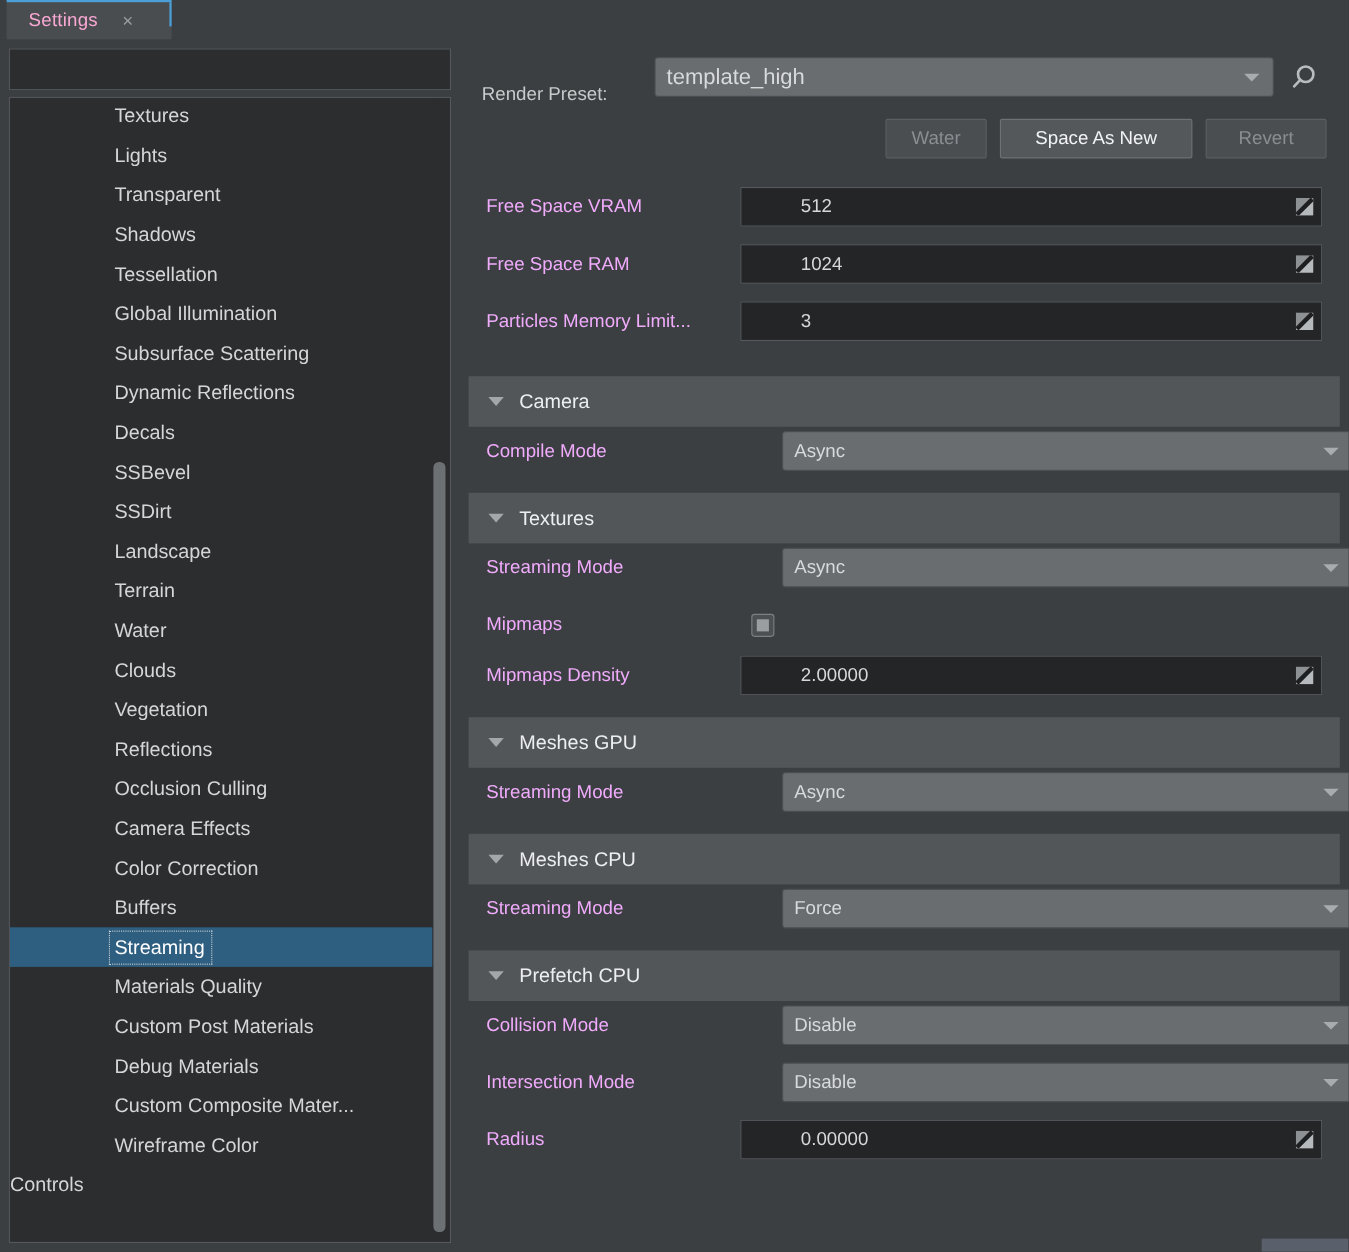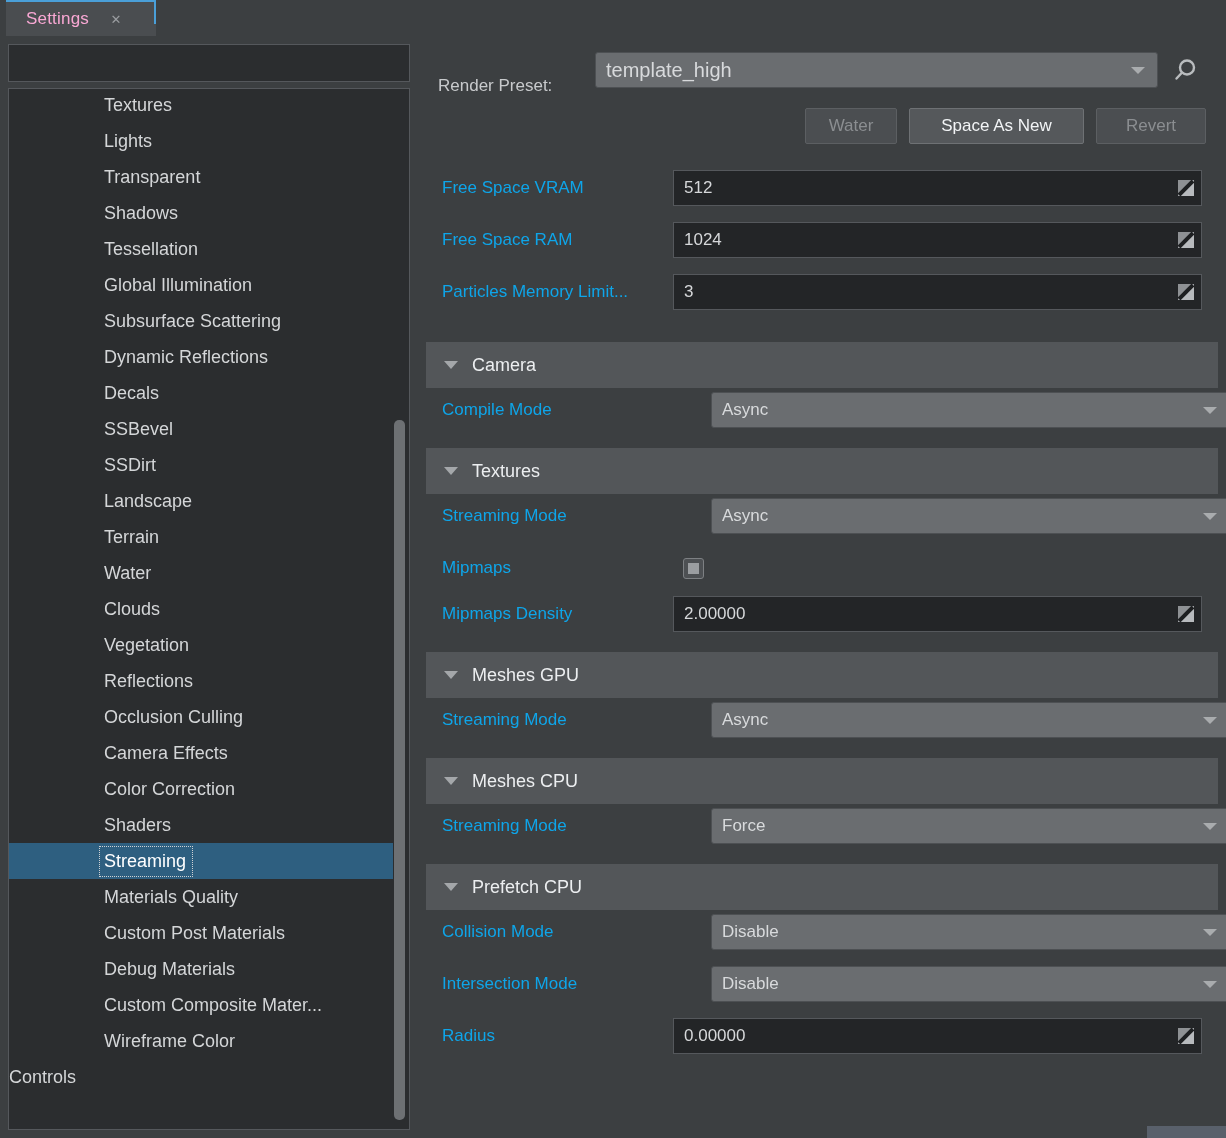--- a/index.html
+++ b/index.html
@@ -101,26 +101,26 @@
   }
   .btn.enabled{background:#55585b;border-color:#6e7174;color:#f2f4f6;}
   #btn-save{left:387px;width:92px;}
   #btn-saveasnew{left:491px;width:175px;}
   #btn-revert{left:678px;width:110px;}
 
   
   .prop-row{position:absolute;left:0;width:808px;height:44px;}
   .prop-label{
     position:absolute;left:24px;top:50%;transform:translateY(-50%);
-    font-size:17px;color:#0ea5e9;white-space:nowrap;
+    font-size:17px;color:#f0abfc;white-space:nowrap;
   }
   .field-num{
     position:absolute;left:255px;top:4px;width:529px;height:36px;
     background:#232527;border:1px solid #55585c;box-sizing:border-box;
-    display:flex;align-items:center;
+    display:flex;align-items:center;padding-left:44px;
   }
   .field-num .val{margin-left:10px;font-size:17px;color:#d6d8da;}
   .grip{
     position:absolute;right:7px;top:50%;margin-top:-8px;width:16px;height:16px;
   }
   .field-select{
     position:absolute;left:265px;top:4px;width:519px;height:36px;
     background:#6a6d70;border:1px solid #4d5053;border-radius:3px;
     box-sizing:border-box;display:flex;align-items:center;margin-left:28px;
   }
@@ -223,21 +223,21 @@
           <div class="tree-item lvl1">
             <span>Occlusion Culling</span>
           </div>
           <div class="tree-item lvl1">
             <span>Camera Effects</span>
           </div>
           <div class="tree-item lvl1">
             <span>Color Correction</span>
           </div>
           <div class="tree-item lvl1">
-            <span>Shaders</span>
+            <span>Buffers</span>
           </div>
           <div class="tree-item lvl1 selected">
             <span class="sel-inner">Streaming</span>
           </div>
           <div class="tree-item lvl1">
             <span>Materials Quality</span>
           </div>
           <div class="tree-item lvl1">
             <span>Custom Post Materials</span>
           </div>

